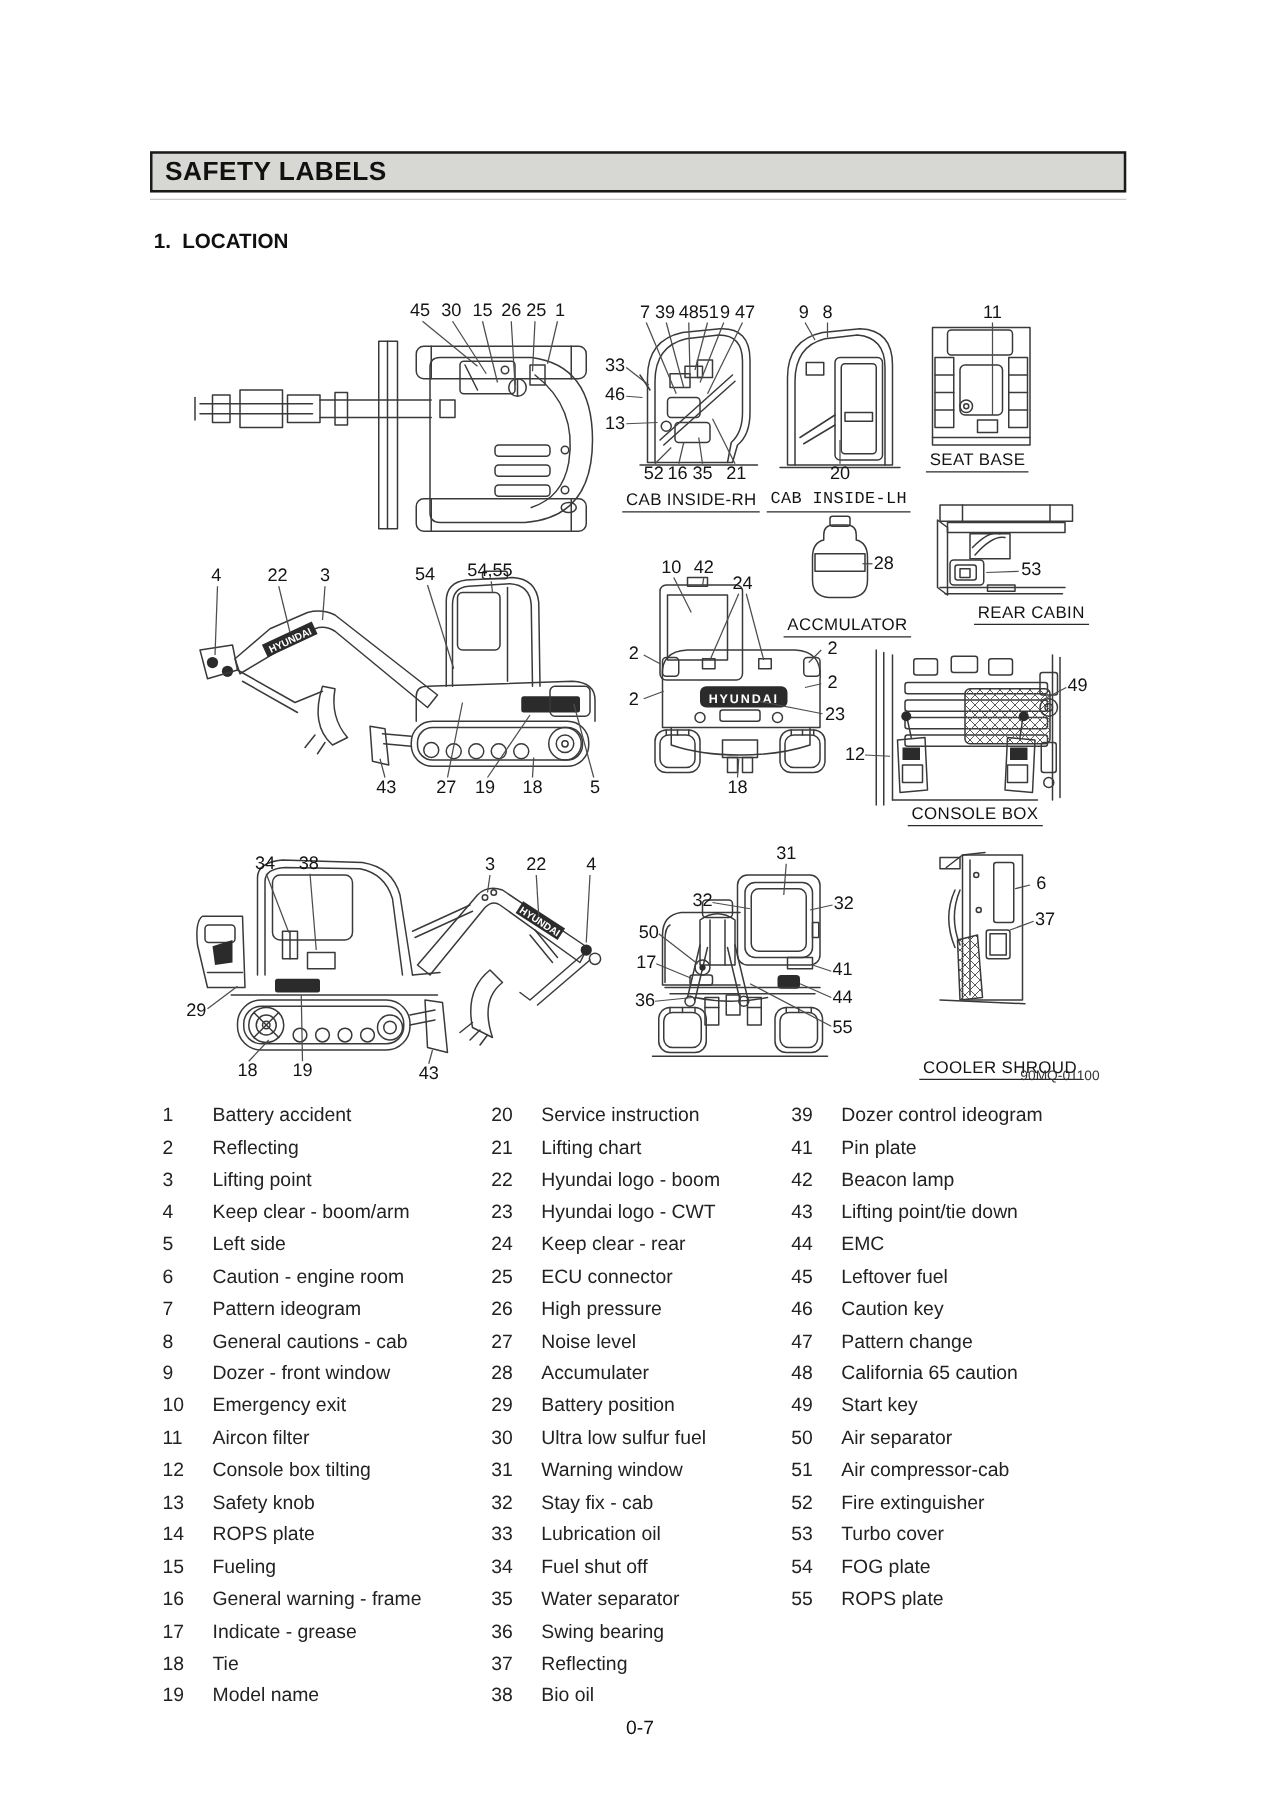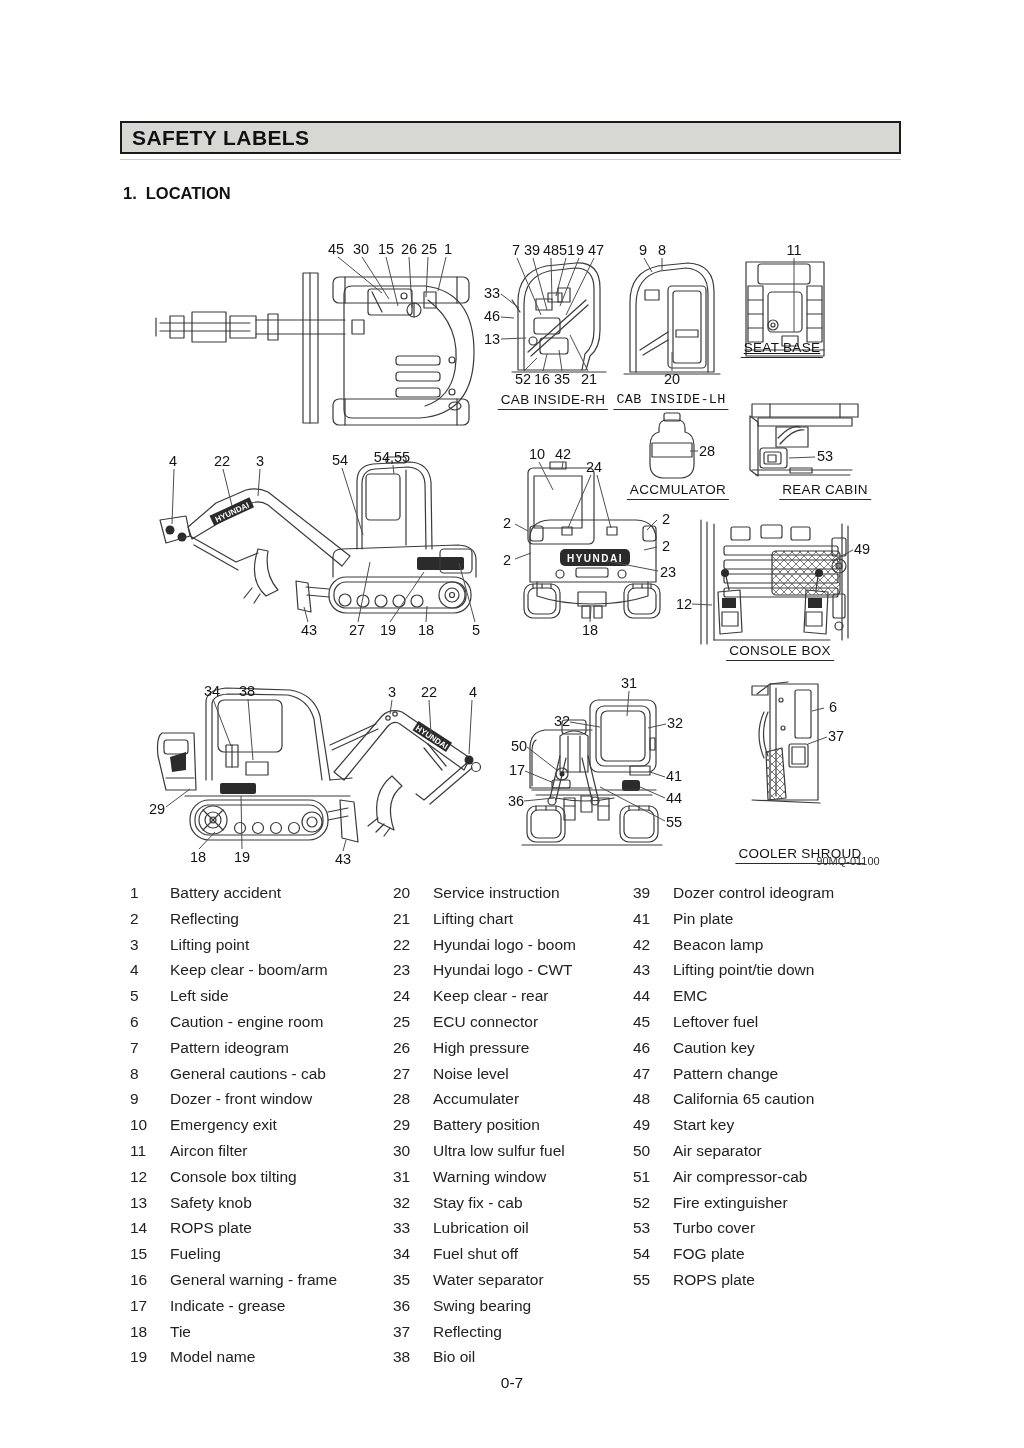--- a/index.html
+++ b/index.html
@@ -423,22 +423,22 @@
         <line x1="665" y1="777" x2="650" y2="772"></line>
         <line x1="665" y1="798" x2="640" y2="787"></line>
         <line x1="665" y1="821" x2="600" y2="787"></line>
         <line x1="824" y1="708" x2="812" y2="711"></line>
         <line x1="827" y1="737" x2="808" y2="744"></line>
       </g>
   </svg>
 
   <div class="caption" style="left:553px;top:392px;">CAB INSIDE-RH</div>
   <div class="caption" style="left:671px;top:392px;font-family:Liberation Mono, monospace;">CAB INSIDE-LH</div>
-  <div class="caption" style="left:782px;top:340px;text-decoration:underline;">SEAT BASE</div>
-  <div class="caption" style="left:678px;top:482px;">ACCMULATOR</div>
+  <div class="caption" style="left:782px;top:360px;">SEAT BASE</div>
+  <div class="caption" style="left:678px;top:492px;">ACCMULATOR</div>
   <div class="caption" style="left:825px;top:482px;text-align:right;">REAR CABIN</div>
   <div class="caption" style="left:780px;top:643px;">CONSOLE BOX</div>
   <div class="caption" style="left:800px;top:846px;">COOLER SHROUD</div>
 
   <div id="callouts">
       <div class="callout" style="left: 336px; top: 249px;">45</div>
       <div class="callout" style="left: 361px; top: 249px;">30</div>
       <div class="callout" style="left: 386px; top: 249px;">15</div>
       <div class="callout" style="left: 409px; top: 249px;">26</div>
       <div class="callout" style="left: 429px; top: 249px;">25</div>

